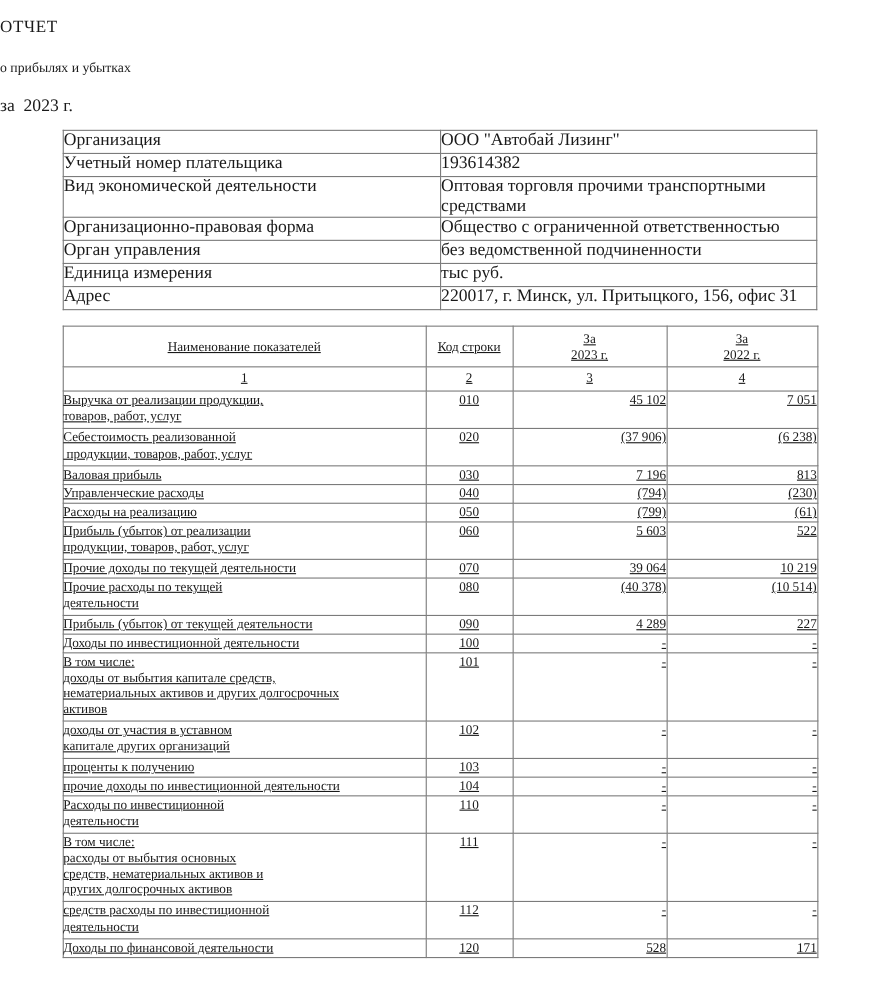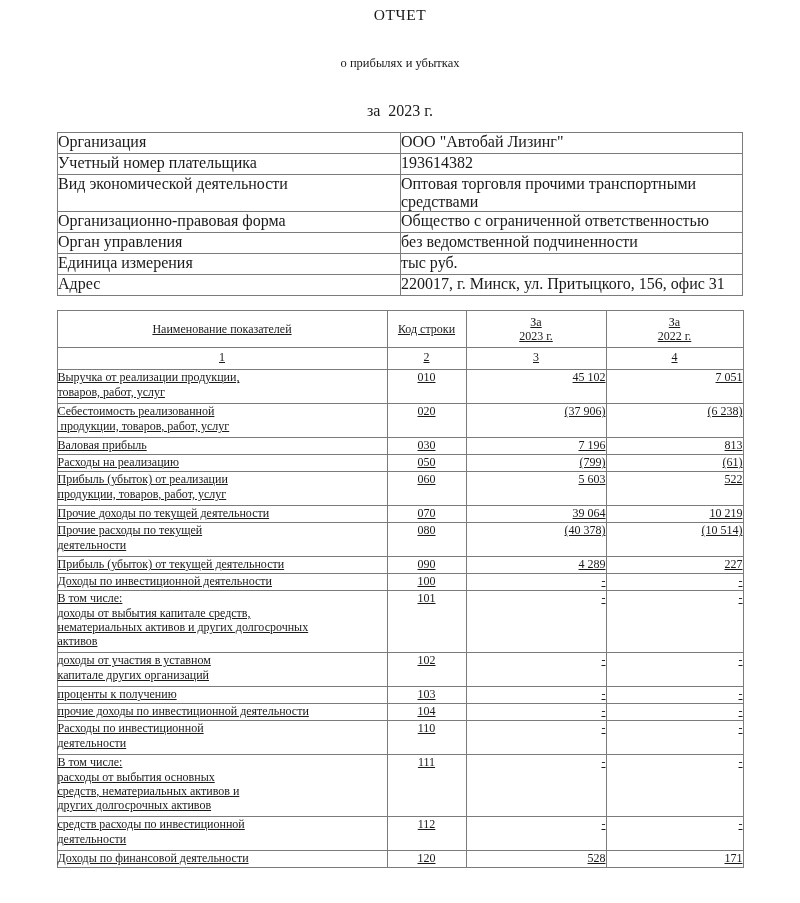--- a/index.html
+++ b/index.html
@@ -18,32 +18,32 @@
 
   .page {
     width: 800px;
     height: 903px;
     position: relative;
     box-sizing: border-box;
   }
 
   
   .title-block {
-    text-align: center;
+    padding-top: 10px;
   }
   .doc-title {
     font-size: 15.5px;
     letter-spacing: 0.6px;
     margin: 0;
     padding-top: 6px;
     font-weight: normal;
   }
   .doc-subtitle {
     font-size: 12.5px;
-    margin: 12px;
+    margin: 0;
     padding-top: 20px;
   }
   .doc-period {
     font-size: 16px;
     margin: 0;
     padding-top: 19px;
     white-space: pre;
   }
 
   
@@ -227,20 +227,28 @@
         <tr data-lines="1">
           <td class="cell-name">
             <span class="ln">Валовая прибыль</span>
           </td>
           <td class="cell-code">030</td>
           <td class="cell-val">7 196</td>
           <td class="cell-val">813</td>
         </tr>
         <tr data-lines="1">
           <td class="cell-name">
+            <span class="ln">Управленческие расходы</span>
+          </td>
+          <td class="cell-code">040</td>
+          <td class="cell-val">(794)</td>
+          <td class="cell-val">(230)</td>
+        </tr>
+        <tr data-lines="1">
+          <td class="cell-name">
             <span class="ln">Расходы на реализацию</span>
           </td>
           <td class="cell-code">050</td>
           <td class="cell-val">(799)</td>
           <td class="cell-val">(61)</td>
         </tr>
         <tr data-lines="2">
           <td class="cell-name">
             <span class="ln">Прибыль (убыток) от реализации</span>
             <span class="ln">продукции, товаров, работ, услуг</span>

